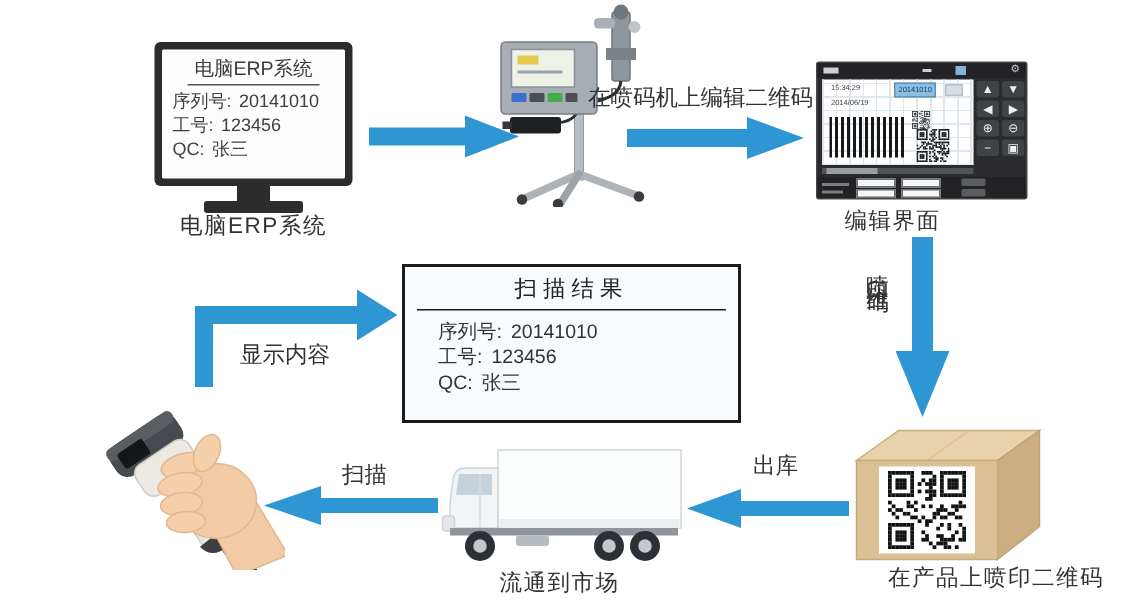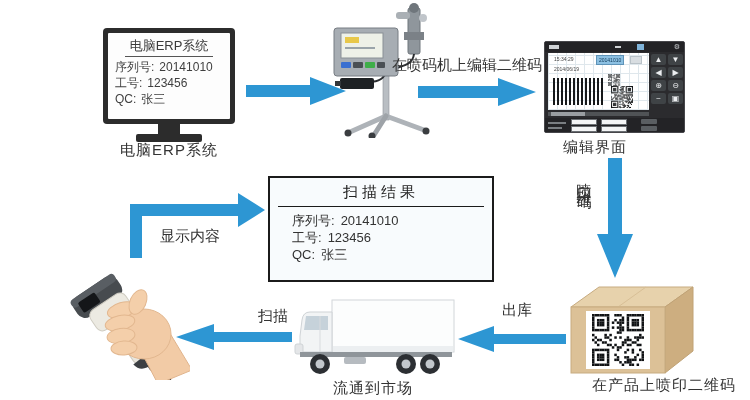--- a/index.html
+++ b/index.html
@@ -788,21 +788,21 @@
     <rect x="54" y="61" width="22" height="7" rx="2" fill="#b6bbc0"></rect>
     <circle cx="30" cy="68" r="10" fill="#2c2f33"></circle>
     <circle cx="30" cy="68" r="4.5" fill="#c3c8cd"></circle>
     <circle cx="116" cy="68" r="10" fill="#2c2f33"></circle>
     <circle cx="116" cy="68" r="4.5" fill="#c3c8cd"></circle>
     <circle cx="140" cy="68" r="10" fill="#2c2f33"></circle>
     <circle cx="140" cy="68" r="4.5" fill="#c3c8cd"></circle>
   </svg>
   <div class="caption" style="left:303px;top:379px;width:140px;">流通到市场</div>
 
-  <div class="flowlabel" style="left:228px;top:307px;width:60px;text-align:right;">扫描</div>
+  <div class="flowlabel" style="left:228px;top:307px;width:60px;text-align:left;">扫描</div>
   <svg class="abs" style="left:174px;top:322px;" width="118" height="30" viewBox="0 0 118 30">
     <polygon points="118,10 40,10 40,2 2,15 40,28 40,20 118,20" fill="#2D96D3"></polygon>
   </svg>
 
   <svg class="abs" style="left:70px;top:246px;" width="120" height="134" viewBox="0 0 120 134">
     <g transform="rotate(-34 55 65)">
       <rect x="34" y="64" width="22" height="56" rx="9" fill="#e9e6dd" stroke="#cfccc2"></rect>
       <rect x="36" y="64" width="18" height="10" rx="3" fill="#f0a440"></rect>
       <rect x="14" y="26" width="52" height="24" rx="9" fill="#474b4f"></rect>
       <rect x="14" y="26" width="52" height="9" rx="4" fill="#595e63"></rect>

